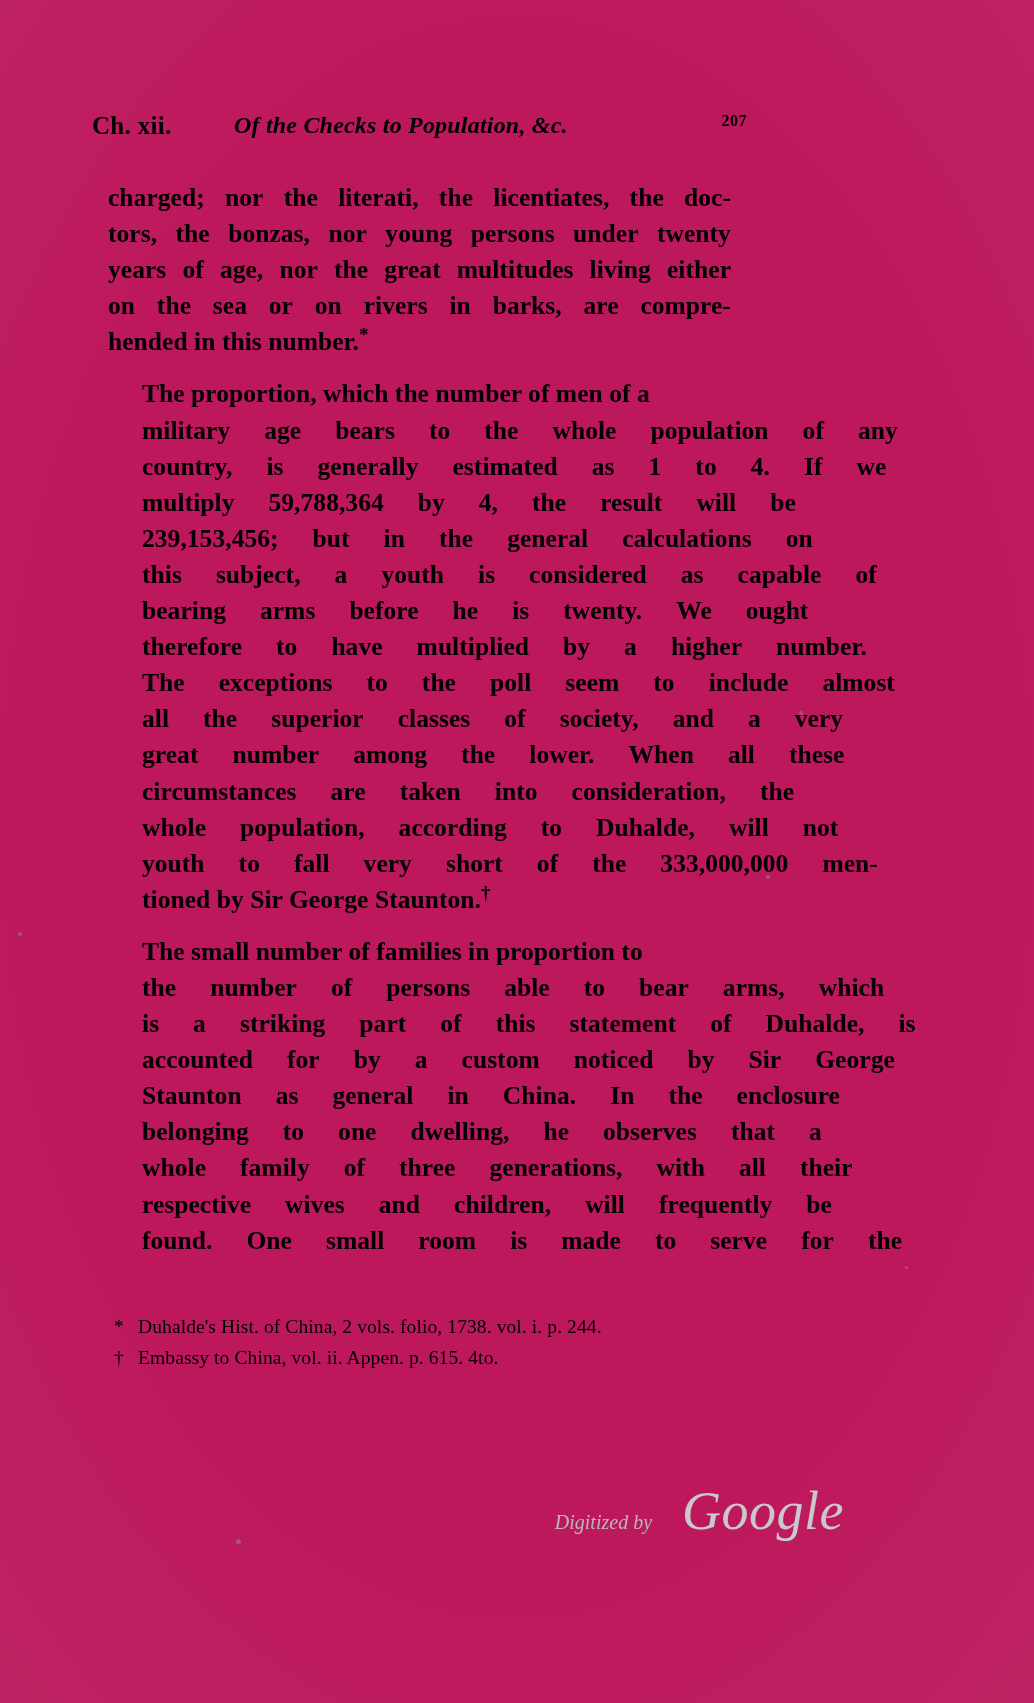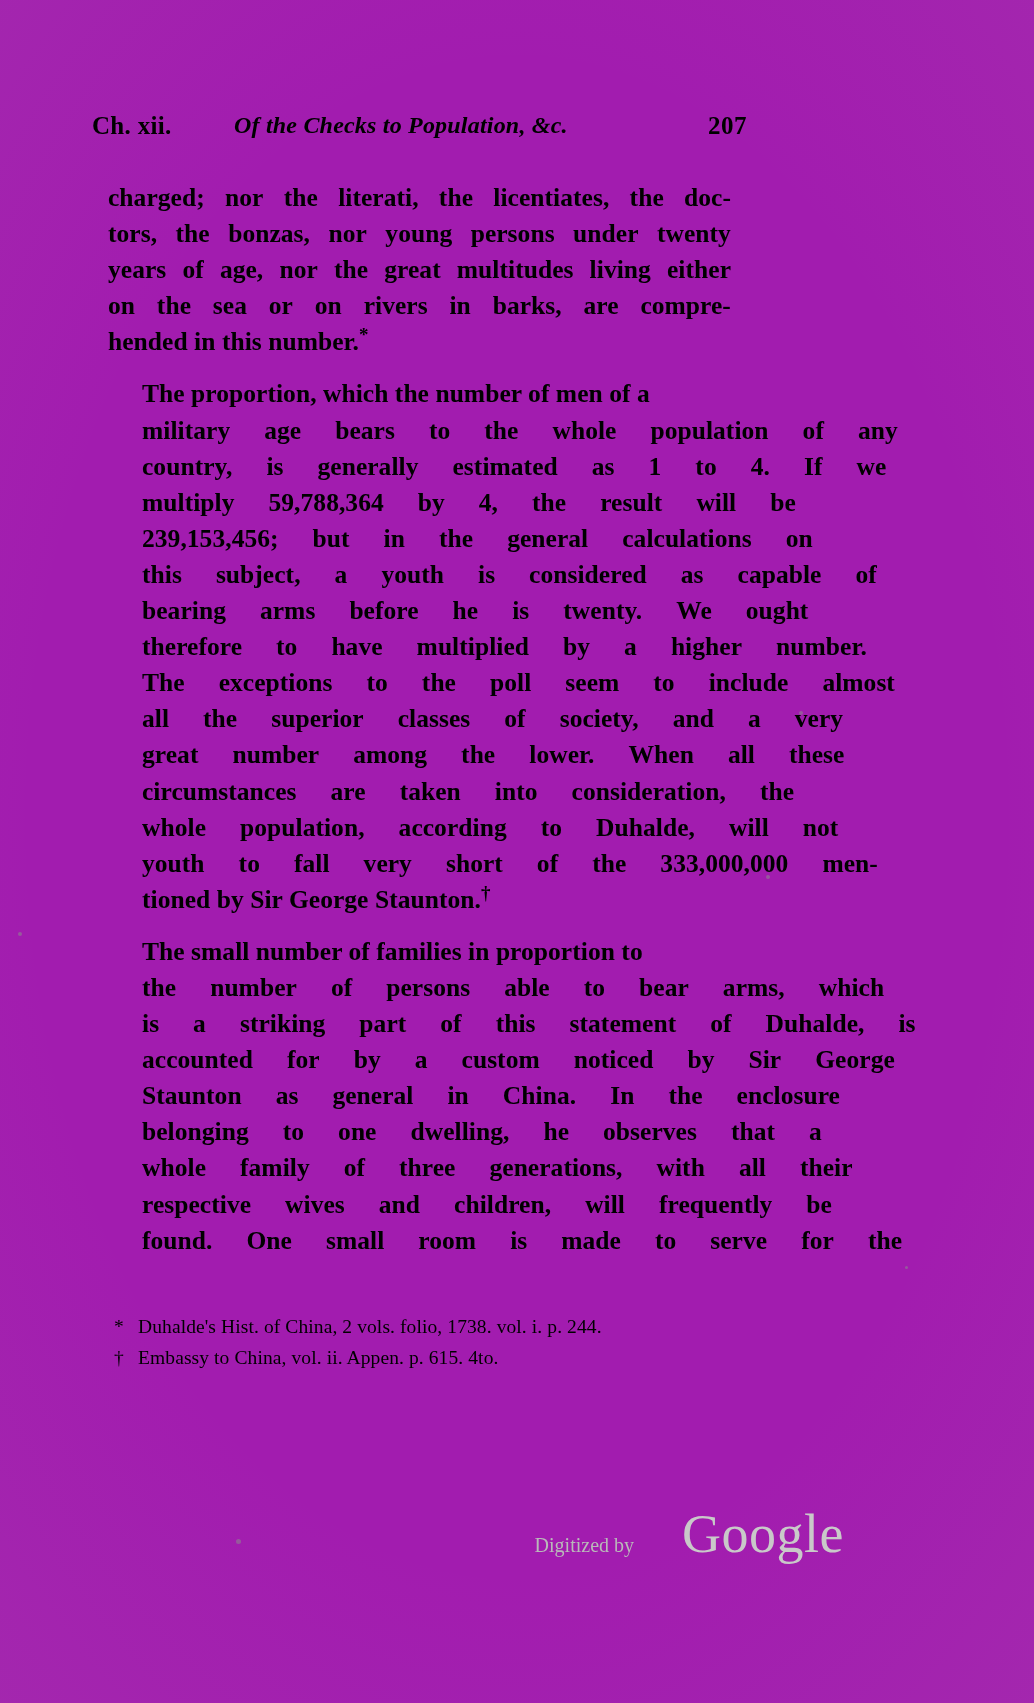--- a/index.html
+++ b/index.html
@@ -10,21 +10,21 @@
   }
   body {
     font-family: "Liberation Serif", "DejaVu Serif", serif;
     color: #000000;
   }
   .page {
     position: relative;
     width: 1034px;
     height: 1703px;
     margin: 0 auto;
-    background: #a21caf;
+    background: #be185d;
     overflow: hidden;
   }
 
   
   .paper-tone {
     position: absolute;
     inset: 0;
     background:
       radial-gradient(ellipse 85% 80% at 50% 48%, rgba(255,255,255,0) 55%, rgba(180,175,165,0.10) 100%);
     pointer-events: none;
@@ -61,21 +61,21 @@
     font-weight: 700;
     font-size: 24px;
     letter-spacing: 0.2px;
     white-space: nowrap;
   }
   .rh-pageno {
     position: absolute;
     right: 0;
     top: 0;
     font-weight: 700;
-    font-size: 25px;
+    font-size: 16px;
     letter-spacing: 0.5px;
   }
 
   
   .body-text {
     margin-top: 28px;
   }
   .para {
     font-size: 25.5px;
     line-height: 36.1px;
@@ -119,25 +119,26 @@
   }
   .footnote .marker {
     display: inline-block;
     width: 24px;
   }
 
   
   .watermark {
     position: absolute;
     right: 190px;
-    bottom: 138px;
+    bottom: 161px;
     display: flex;
     align-items: baseline;
-    gap: 26px;
+    gap: 8px;
     user-select: none;
+    font-style: italic;
   }
   .wm-digitized {
     font-family: "Liberation Serif", "DejaVu Serif", serif;
     font-size: 20px;
     color: #b9b9b9;
   }
   .wm-google {
     font-family: "Liberation Serif", "DejaVu Serif", serif;
     font-size: 54px;
     color: #c9c9c9;

